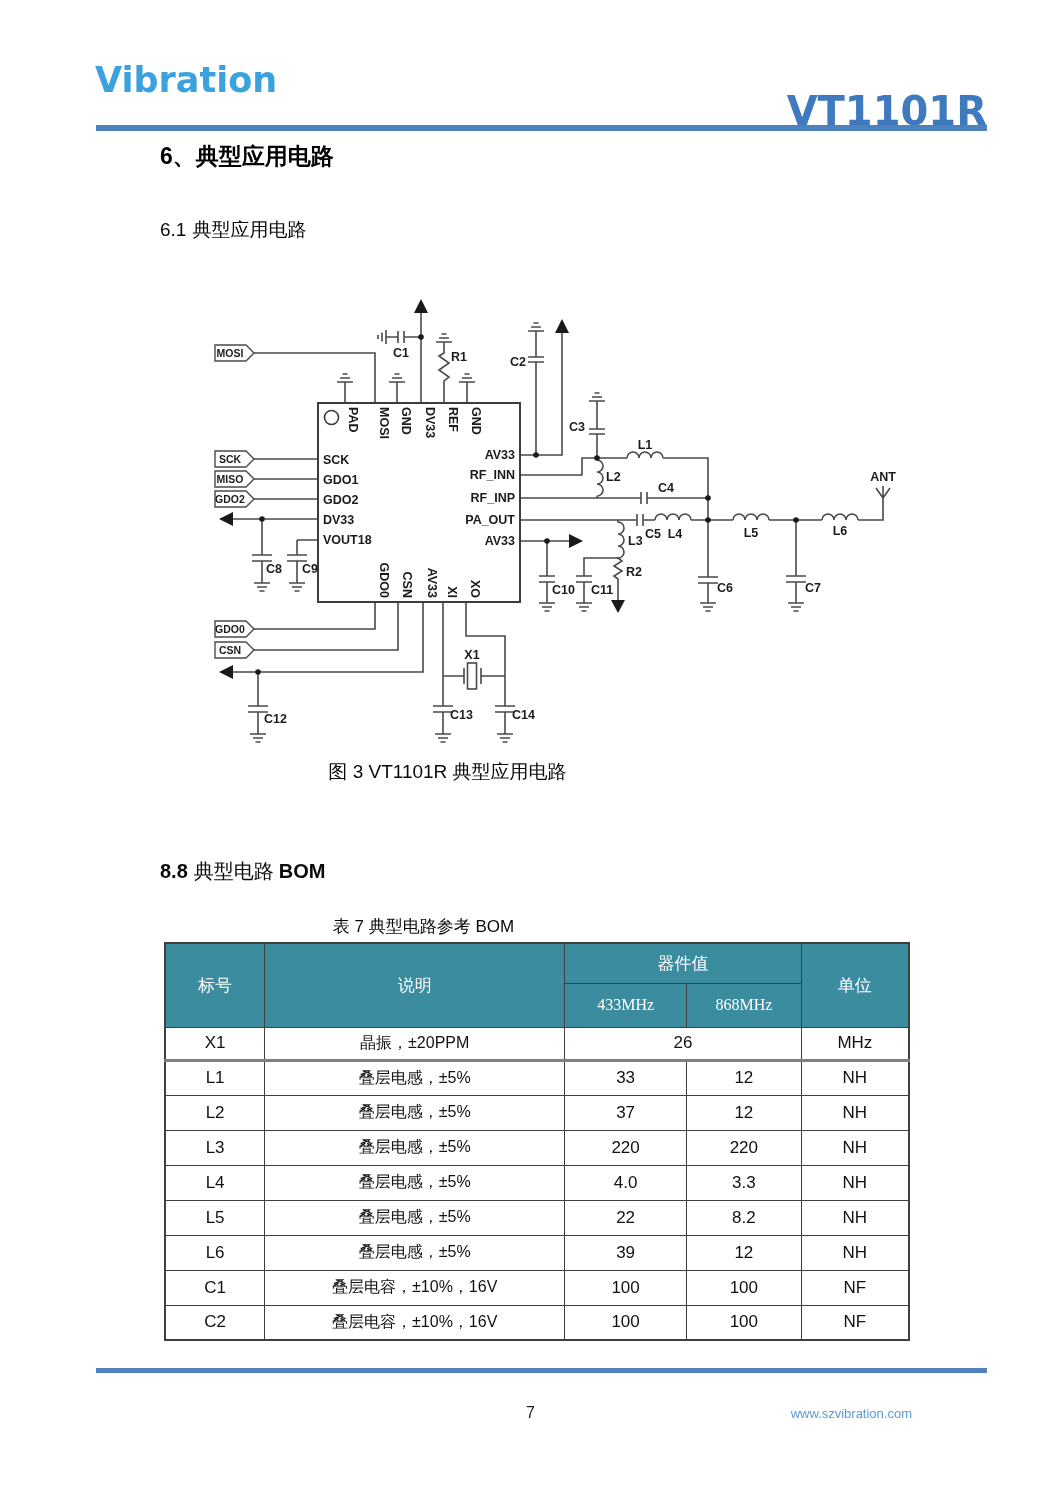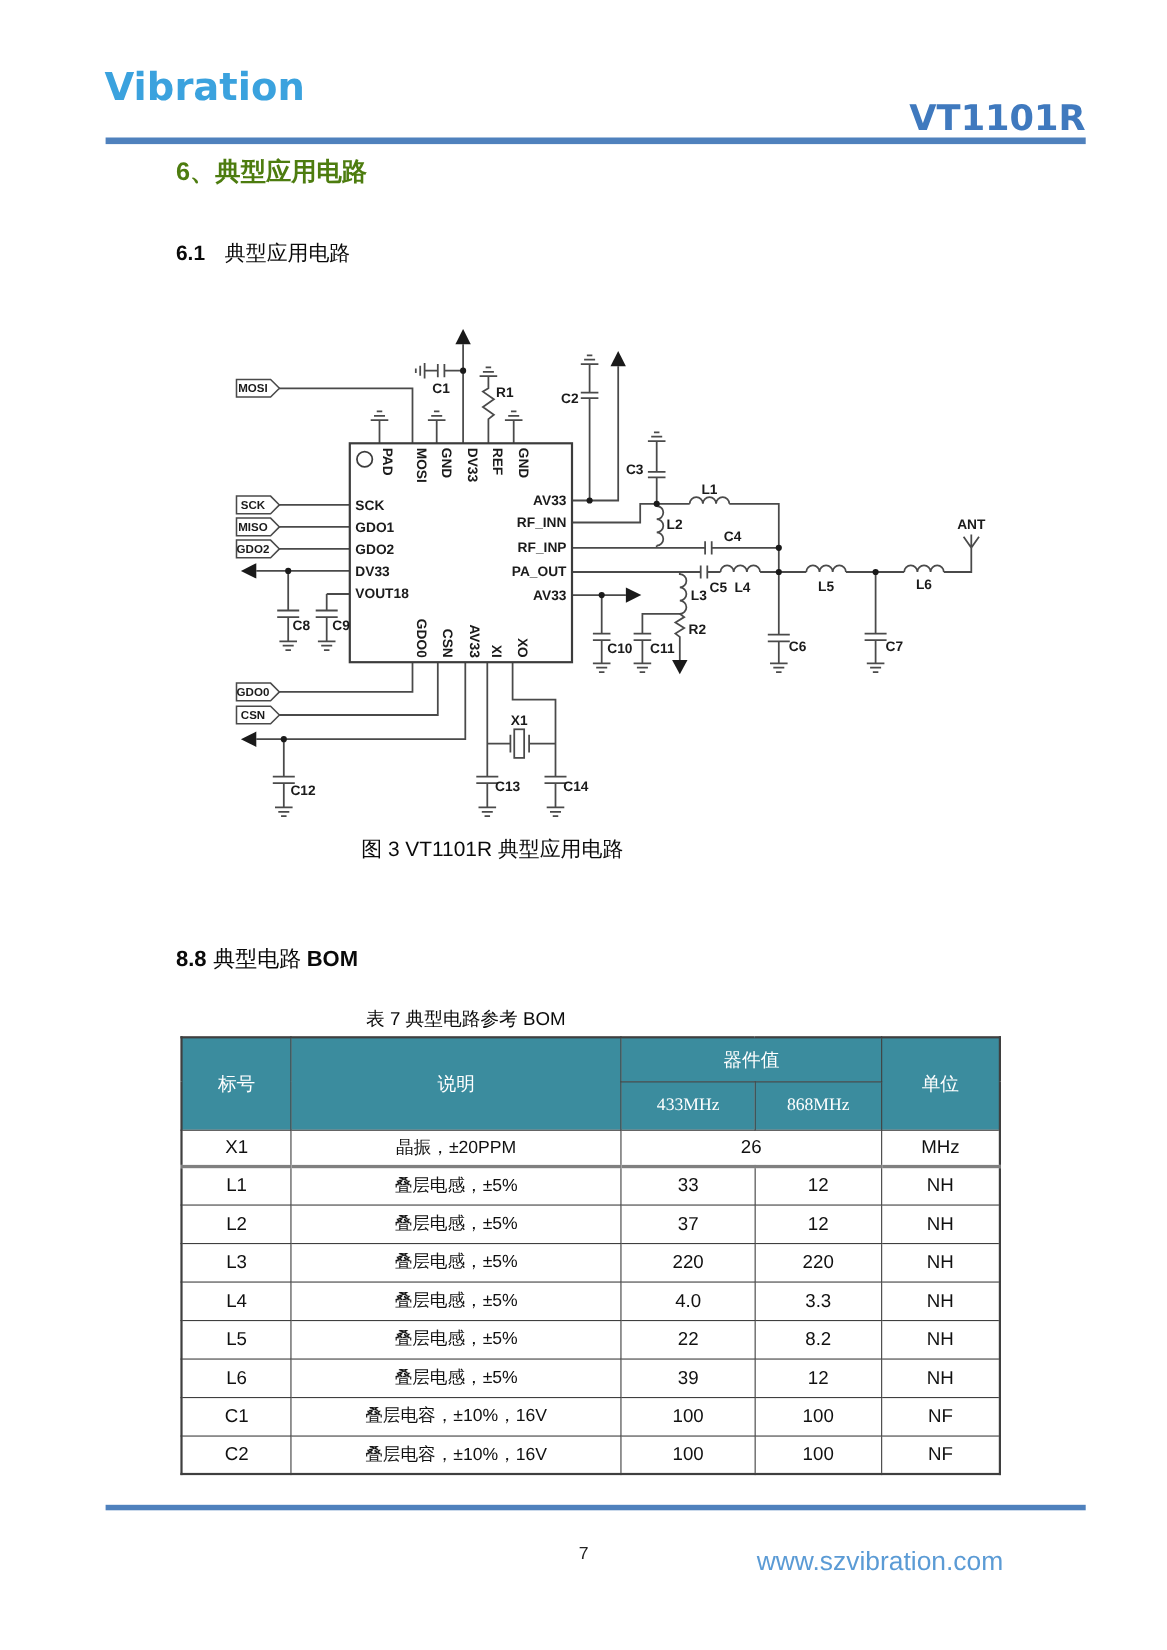--- a/index.html
+++ b/index.html
@@ -8,26 +8,26 @@
     --title-blue:#3F79BE;
     --link-blue:#5B9BD5;
     --table-teal:#3B8C9E;
   }
   *{margin:0;padding:0;box-sizing:border-box}
   body{width:1061px;height:1500px;background:#fff;position:relative;
        font-family:"Liberation Sans","DejaVu Sans",sans-serif;color:#111;}
   .abs{position:absolute}
   .logo{left:95px;top:60px;font-size:35px;font-weight:800;color:var(--logo-blue);
         letter-spacing:0px;font-family:"DejaVu Sans","Liberation Sans",sans-serif;}
-  .product{right:74px;top:88px;font-size:32px;font-weight:800;color:var(--title-blue);
+  .product{right:74px;top:88px;font-size:40px;font-weight:800;color:var(--title-blue);
            font-family:"DejaVu Sans","Liberation Sans",sans-serif;}
   .toprule{left:96px;top:125px;width:891px;height:6px;background:var(--accent-blue);}
-  .h1{left:160px;top:141px;font-size:23px;font-weight:700;color:#4d7c0f;}
+  .h1{left:160px;top:141px;font-size:23px;font-weight:700;color:#000000;}
   .h2{left:160px;top:217px;font-size:19px;color:#0a0a0a;}
-  .h2 .num{font-weight:700;margin-right:18px}
+  .h2 .num{font-weight:400;margin-right:6px}
   .h3{left:160px;top:858px;font-size:20px;color:#0a0a0a;}
   .h3 .num{font-weight:700;margin-right:6px}
   .h3 .suffix{font-weight:700;margin-left:5px}
   .figcaption{left:0;top:759px;width:895px;text-align:center;font-size:19px;color:#0a0a0a;}
   .tablecaption{left:0;top:915px;width:847px;text-align:center;font-size:17px;color:#0a0a0a;}
   svg.schem{left:0;top:280px;}
   svg.schem text{font-family:"Liberation Sans","DejaVu Sans",sans-serif;fill:#1b1b1b;}
   .pinlbl{font-size:12.5px;font-weight:600;}
   .complbl{font-size:12.5px;font-weight:600;}
   .taglbl{font-size:10.5px;font-weight:700;}
@@ -39,21 +39,21 @@
   table.bom thead th{background:var(--table-teal);color:#fff;}
   tr.hrow1{height:40px;}
   tr.hrow2{height:44px;}
   tr.hrow2 th{font-family:"Liberation Serif","DejaVu Serif",serif;font-size:16px;}
   tr.drow{height:35px;}
   tr.x1row{height:33px;}
   tr.x1row td{border-bottom:3px solid #808080;}
   td.desc{font-size:16px;}
   .botrule{left:96px;top:1368px;width:891px;height:5px;background:var(--accent-blue);}
   .pagenum{left:0;top:1404px;width:1061px;text-align:center;font-size:16px;color:#222;}
-  .siteurl{right:149px;top:1406px;font-size:24px;color:var(--link-blue);text-decoration:none;text-align:center;}
+  .siteurl{right:149px;top:1406px;font-size:13px;color:var(--link-blue);text-decoration:none;text-align:center;}
 </style>
 </head>
 <body>
 
 <div class="abs logo">Vibration</div>
 <div class="abs product">VT1101R</div>
 <div class="abs toprule"></div>
 
 <div class="abs h1">6、典型应用电路</div>
 <div class="abs h2"><span class="num">6.1</span><span>典型应用电路</span></div>

